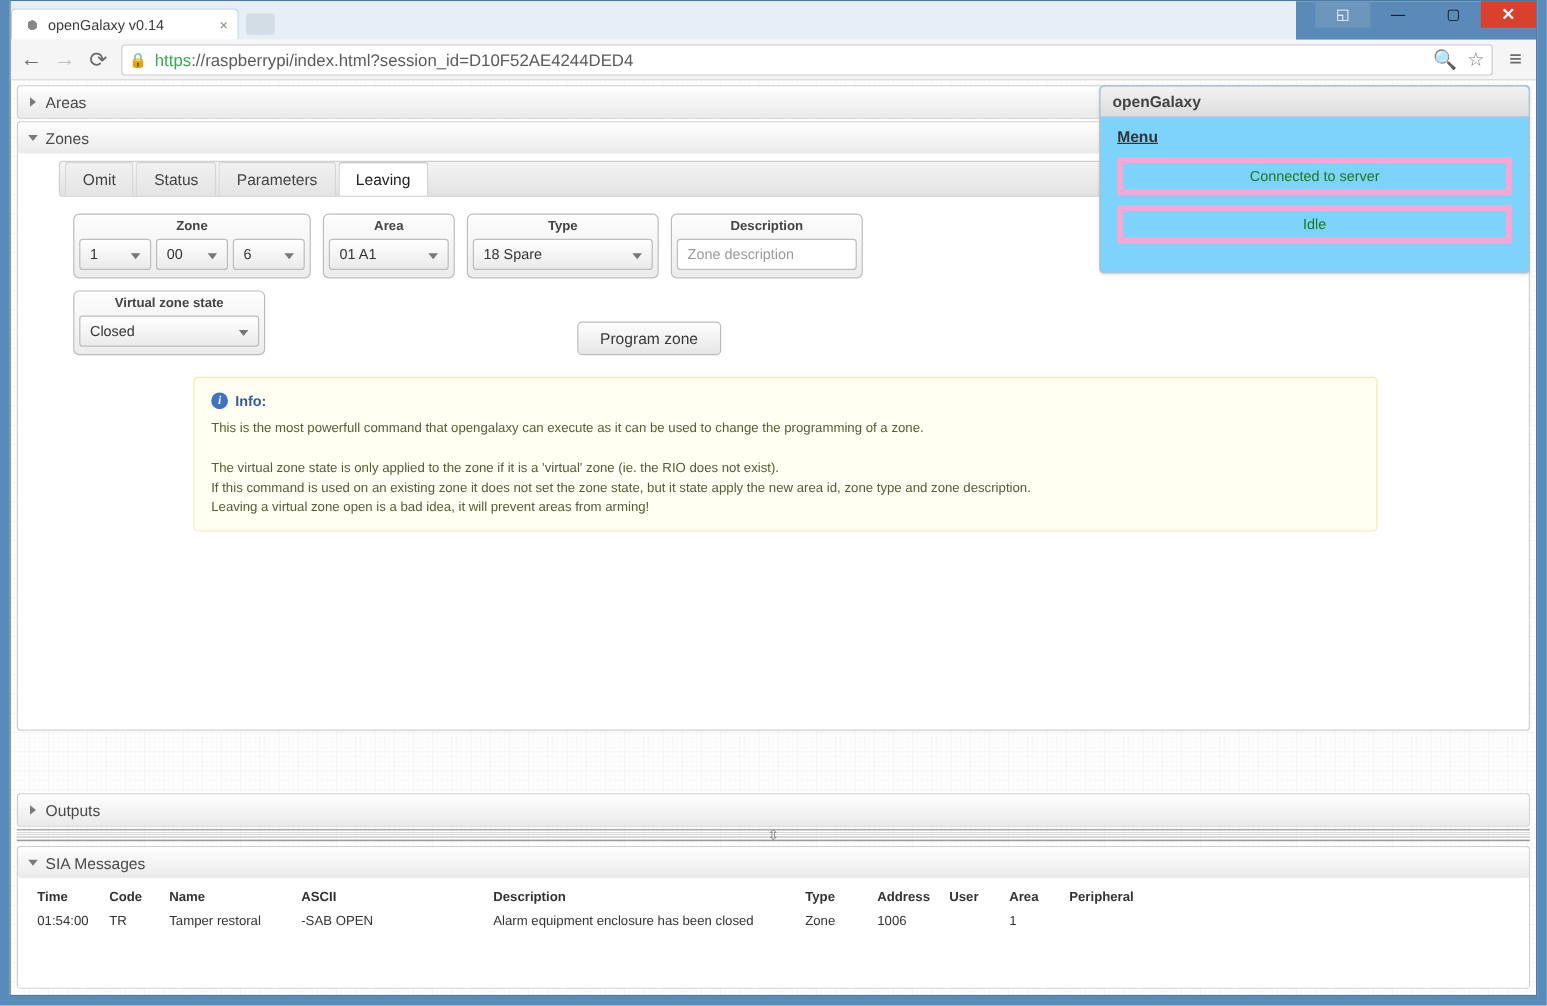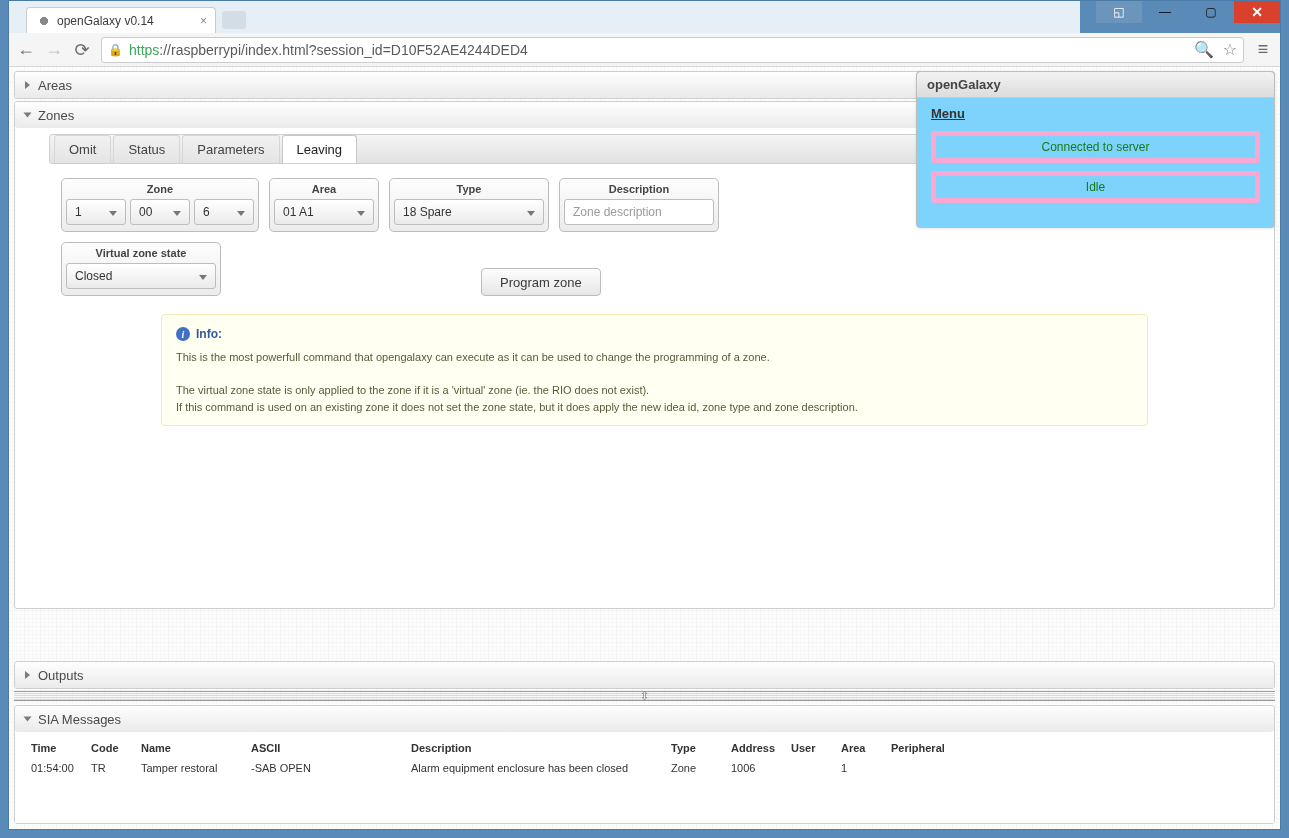--- a/index.html
+++ b/index.html
@@ -1,20 +1,20 @@
 <!DOCTYPE html>
 <html><head>
 <meta charset="utf-8">
 <style>
   * { box-sizing: border-box; margin: 0; padding: 0; }
   html, body { width: 1289px; height: 838px; overflow: hidden; font-family: Arial, Helvetica, sans-serif; font-size: 12px; }
   body { background: #5a8bb8; }
 
   .chrome { position: absolute; left: 8px; right: 8px; top: 0; bottom: 8px; background: #fff; display:flex; flex-direction:column; border:1px solid #4a7aa6;}
-  .tabstrip { height: 32px; background: #e6eef6; display:flex; align-items:flex-end; padding-left: 17px; position:relative;}
+  .tabstrip { height: 32px; background: #e6eef6; display:flex; align-items:flex-end; padding-left: 0; position:relative;}
   .tabstrip::after { content:""; position:absolute; right:0; top:0; height:32px; width:200px; background:#5a8bb8;}
   .tabstrip .wctrls { position:absolute; right:0; top:0; height:24px; display:flex; z-index:5;}
   .wctrls .sysbtn { width:46px; height:22px; display:flex; align-items:center; justify-content:center; font-size:12px;}
   .wctrls .user { background:#6b95bb; color:#fff;}
   .wctrls .min,.wctrls .max { background:transparent; color:#0a0a0a;}
   .wctrls .close { background:#d9412c; color:#fff; font-weight:bold; font-size:14px;}
   .browser-tab { height: 26px; background:#fff; border-radius: 4px 4px 0 0; padding: 0 30px 0 10px; display:flex; align-items:center; gap:6px; position:relative; min-width:190px; border:1px solid #c2cdd6; border-bottom:none; font-size:12px; color:#3b3b3b;}
   .browser-tab .favicon { width:14px;height:14px; background:radial-gradient(circle at 50% 50%, #888 0 40%, transparent 41%); border-radius:50%;}
   .browser-tab .tab-close { position:absolute; right:8px; top:6px; color:#888; font-size:12px;}
   .newtab { width:24px;height:18px; background:#d3dde6; border-radius:3px; margin-left:6px; margin-bottom:4px;}
@@ -222,21 +222,22 @@
             </div>
 
             <div class="info-box">
               <div class="info-title">
                 <span class="info-icon">i</span>
                 <span>Info:</span>
               </div>
               <div>This is the most powerfull command that opengalaxy can execute as it can be used to change the programming of a zone.</div>
               <br>
               <div>The virtual zone state is only applied to the zone if it is a 'virtual' zone (ie. the RIO does not exist).</div>
-              <div>If this command is used on an existing zone it does not set the zone state, but it does apply the new idea id, zone type and zone description.</div>
+              <div>If this command is used on an existing zone it does not set the zone state, but it state apply the new area id, zone type and zone description.</div>
+              <div>Leaving a virtual zone open is a bad idea, it will prevent areas from arming!</div>
             </div>
           </div>
         </div>
       </div>
 
       <div class="outputs-sec">
         <div class="acc-section">
           <div class="acc-header closed">
             <span class="tri"></span>
             <span>Outputs</span>

